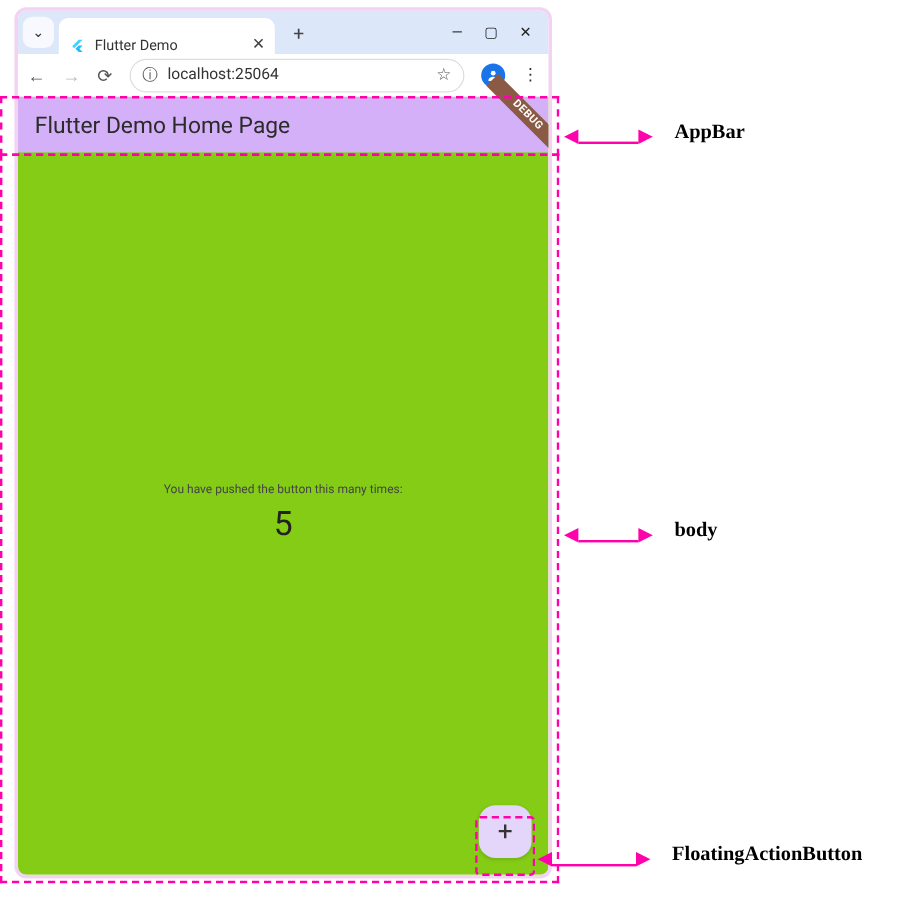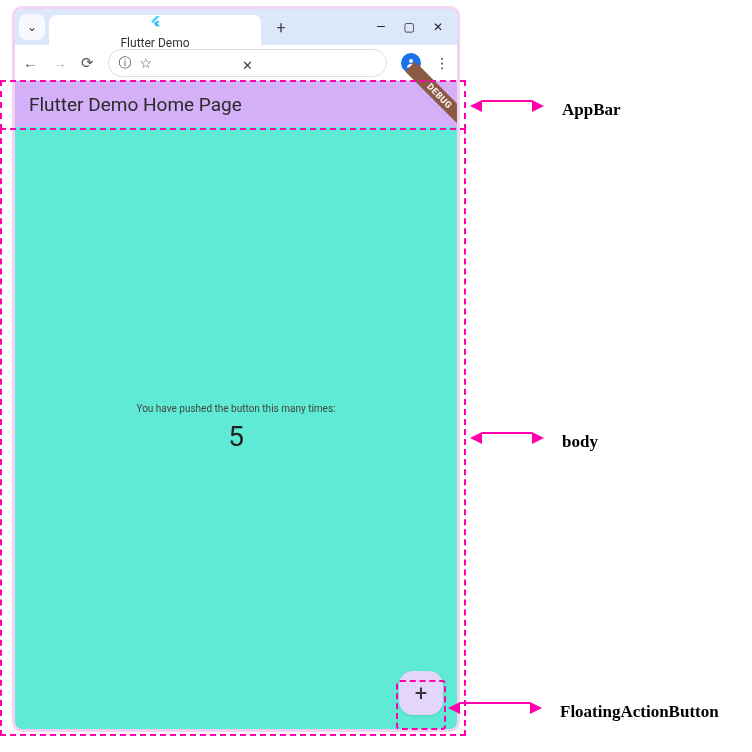--- a/index.html
+++ b/index.html
@@ -38,29 +38,28 @@
     align-items: center;
     justify-content: center;
     font-size: 12px;
     color: #333;
   }
   .tab {
     height: 30px;
     background: #ffffff;
     border-radius: 8px 8px 0 0;
     display: flex;
-    align-items: center;
+    align-items: flex-end;
     padding: 0 8px;
     gap: 8px;
     font-size: 12px;
     color: #333;
-    width: 212px;
+    width: 180px;
     margin-top: 6px;
     position: relative;
-    flex-direction: column;
   }
   .tab-favicon {
     width: 14px;
     height: 14px;
     display: inline-flex;
     align-items: center;
     justify-content: center;
     color: #0468d7;
     font-weight: bold;
   }
@@ -118,21 +117,21 @@
     color: #fff;
     display: flex;
     align-items: center;
     justify-content: center;
     font-size: 12px;
   }
   .menu-dots { font-size: 14px; color: #333; }
   .app-content {
     position: relative;
     height: calc(100% - 72px);
-    background: #5eead4;
+    background: #84cc16;
   }
   .app-bar {
     height: 46px;
     background: #d3b0f7;
     display: flex;
     align-items: center;
     padding: 0 14px;
     font-size: 19px;
     color: #2b2b2b;
   }
@@ -199,21 +198,21 @@
     width: 50px;
     height: 50px;
     border: 2px dashed #ff00aa;
     border-radius: 4px;
     pointer-events: none;
   }
   
   .arrow {
     position: absolute;
     display: flex;
-    align-items: flex-start;
+    align-items: flex-end;
   }
   .arrow-line {
     height: 2px;
     background: #ff00aa;
     position: relative;
   }
   .arrow-head {
     width: 0; height: 0;
     border-top: 6px solid transparent;
     border-bottom: 6px solid transparent;
@@ -261,20 +260,21 @@
       <span>✕</span>
     </div>
   </div>
 
   <div class="browser-toolbar">
     <span class="nav-btn">←</span>
     <span class="nav-btn disabled">→</span>
     <span class="nav-btn">⟳</span>
     <div class="addr-wrap">
       <span class="info-icon">ⓘ</span>
+      <span class="addr-text">localhost:25064</span>
       <span class="star-icon">☆</span>
     </div>
     <span class="profile-icon">
       <svg width="12" height="12" viewBox="0 0 24 24" fill="#fff">
           <circle cx="12" cy="8" r="4"></circle>
           <path d="M4 20c0-4 4-6 8-6s8 2 8 6v1H4v-1z"></path>
         </svg>
     </span>
     <span class="menu-dots">⋮</span>
   </div>

